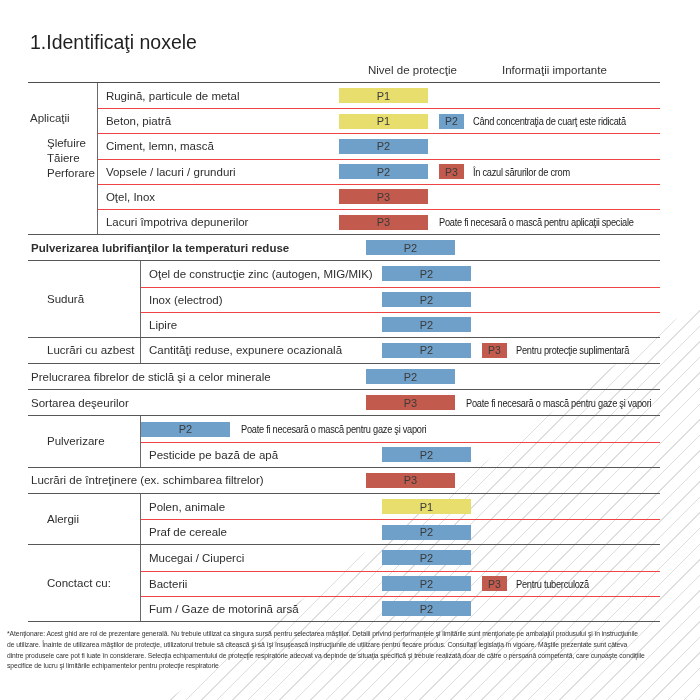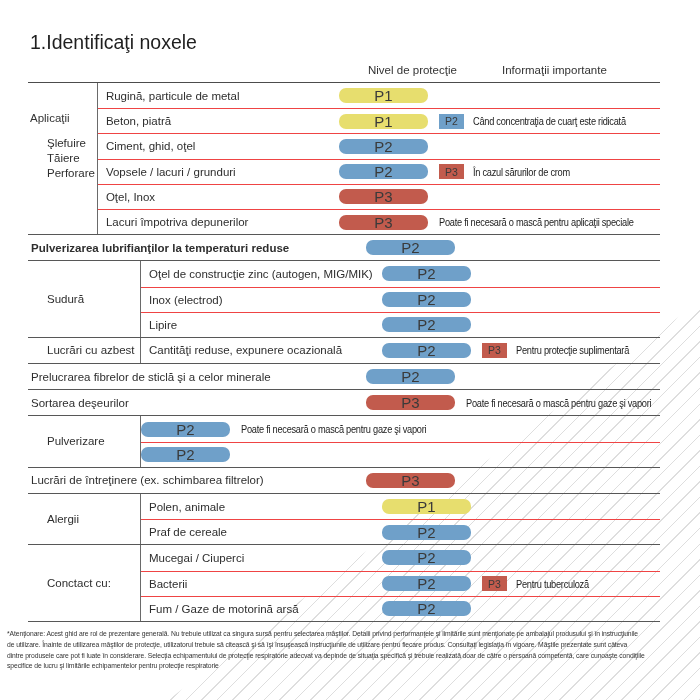--- a/index.html
+++ b/index.html
@@ -28,21 +28,21 @@
     justify-content: center; padding-left: 3px; font-size: 11.5px; line-height: 1.32; color: #2e2e2e; margin-left: 16px;
   }
   .rows { flex: 1; display: flex; flex-direction: column; }
   .trow { height: 25.2px; display: flex; align-items: center; }
   .rows .trow + .trow { border-top: 1px solid #ef4444; }
   .item { width: 241px; padding-left: 8px; font-size: 11.5px; white-space: nowrap; color: #2e2e2e; }
   .trow.full .item { width: 338px; padding-left: 3px; }
   .item.bold { font-weight: bold; }
   .bar {
     width: 89px; height: 15px; flex: 0 0 89px; display: flex; align-items: center;
-    justify-content: center; font-size: 15px; color: #3a3a3a; border-radius: 7px;
+    justify-content: center; font-size: 11px; color: #3a3a3a;
   }
   .tail { flex: 1; display: flex; align-items: center; margin-left: 11px; gap: 9px; min-width: 0; }
   .badge {
     width: 25px; height: 15px; flex: 0 0 25px; display: flex; align-items: center;
     justify-content: center; font-size: 10.5px; color: #3a3a3a;
   }
   .info {
     font-size: 10.5px; color: #222; white-space: nowrap; letter-spacing: -0.3px;
     transform: scaleX(0.88); transform-origin: left center;
   }
@@ -74,21 +74,21 @@
             </div>
             <div class="trow">
               <div class="item">Beton, piatră</div>
               <div class="bar" style="background: rgb(231, 222, 110);">P1</div>
               <div class="tail">
                 <div class="badge" style="background: rgb(111, 160, 201);">P2</div>
                 <div class="info">Când concentraţia de cuarţ este ridicată</div>
               </div>
             </div>
             <div class="trow">
-              <div class="item">Ciment, ghid, oţel</div>
+              <div class="item">Ciment, lemn, mască</div>
               <div class="bar" style="background: rgb(111, 160, 201);">P2</div>
               <div class="tail"></div>
             </div>
             <div class="trow">
               <div class="item">Vopsele / lacuri / grunduri</div>
               <div class="bar" style="background: rgb(111, 160, 201);">P2</div>
               <div class="tail">
                 <div class="badge" style="background: rgb(194, 91, 77);">P3</div>
                 <div class="info">În cazul sărurilor de crom</div>
               </div>
@@ -166,20 +166,21 @@
         <div class="section">
           <div class="label-cell">Pulverizare</div>
           <div class="rows">
             <div class="trow">
               <div class="bar" style="background: rgb(111, 160, 201);">P2</div>
               <div class="tail">
                 <div class="info">Poate fi necesară o mască pentru gaze şi vapori</div>
               </div>
             </div>
             <div class="trow">
+              <div class="item">Pesticide pe bază de apă</div>
               <div class="bar" style="background: rgb(111, 160, 201);">P2</div>
               <div class="tail"></div>
             </div>
           </div>
         </div>
         <div class="section">
           <div class="trow full">
             <div class="item">Lucrări de întreţinere (ex. schimbarea filtrelor)</div>
             <div class="bar" style="background: rgb(194, 91, 77);">P3</div>
             <div class="tail"></div>

